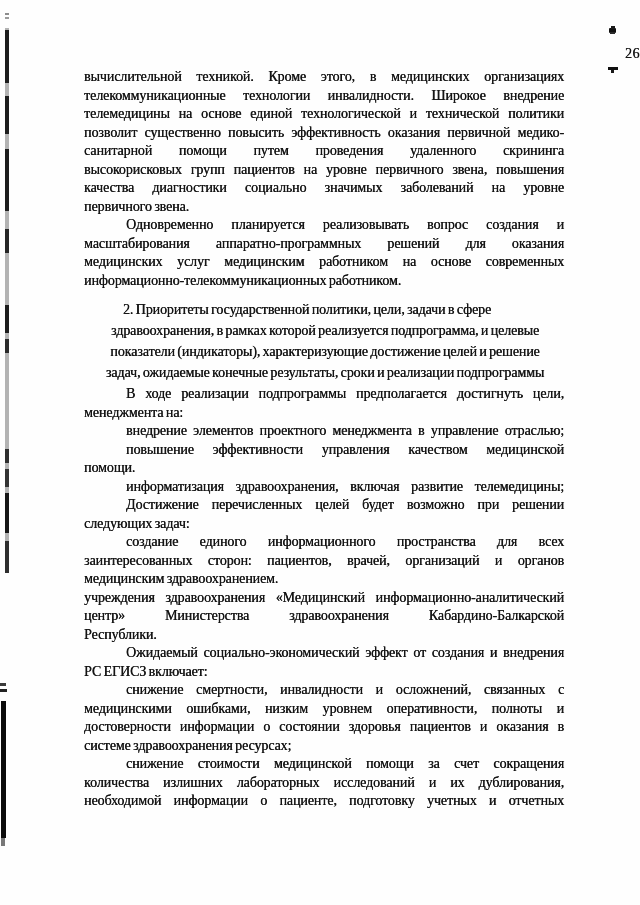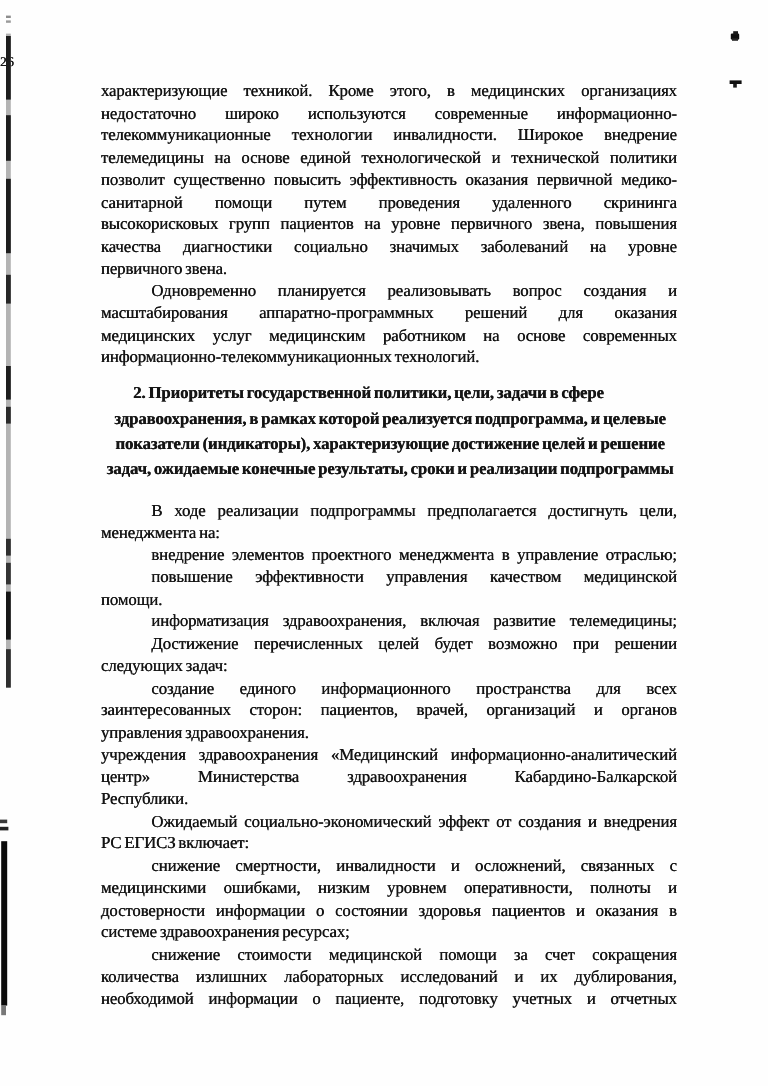--- a/index.html
+++ b/index.html
@@ -14,22 +14,22 @@
     background: #fefefe;
     overflow: hidden;
     font-family: "Liberation Serif", "DejaVu Serif", serif;
     color: #151515;
   }
   .page-number {
     position: absolute;
     top: 46px;
     left: 0;
     right: 0;
-    text-align: left;
-    font-size: 11px;
+    text-align: right;
+    font-size: 14px;
     letter-spacing: 0.5px;
     text-shadow: 0.3px 0 0 currentColor;
   }
   .doc-body {
     position: absolute;
     left: 84px;
     top: 68px;
     width: 480px;
     font-size: 14px;
     letter-spacing: -0.1px;
@@ -39,22 +39,21 @@
   .block { margin: 0; }
   .line {
     line-height: 18.5px;
     text-align: justify;
     text-align-last: justify;
     white-space: normal;
   }
   .line.indent { text-indent: 42px; }
   .line.last { text-align-last: left; }
   .kind-heading {
-    margin: 9px -16px 16px -14px; 
-    font-weight: bold;
+    margin: 9px -16px 2px -14px; 
   }
   .kind-heading .line {
     line-height: 21px;
     text-align: center;
     text-align-last: center;
     text-indent: 0;
   }
   .kind-heading .line:first-child { padding-right: 36px; }
 
   
@@ -88,35 +87,34 @@
 </style>
 </head>
 <body>
 
 <div class="page">
 
   <div class="page-number">26</div>
 
   <div class="doc-body" id="doc-body">
       <div class="block kind-para">
-        <div class="line">характеризующие техникой. Кроме этого, в медицинских организациях</div>
-        <div class="line">недостаточно широко используются современные информационно-</div>
+        <div class="line">вычислительной техникой. Кроме этого, в медицинских организациях</div>
         <div class="line">телекоммуникационные технологии инвалидности. Широкое внедрение</div>
         <div class="line">телемедицины на основе единой технологической и технической политики</div>
         <div class="line">позволит существенно повысить эффективность оказания первичной медико-</div>
         <div class="line">санитарной помощи путем проведения удаленного скрининга</div>
         <div class="line">высокорисковых групп пациентов на уровне первичного звена, повышения</div>
         <div class="line">качества диагностики социально значимых заболеваний на уровне</div>
         <div class="line last">первичного звена.</div>
       </div>
       <div class="block kind-para">
         <div class="line indent">Одновременно планируется реализовывать вопрос создания и</div>
         <div class="line">масштабирования аппаратно-программных решений для оказания</div>
         <div class="line">медицинских услуг медицинским работником на основе современных</div>
-        <div class="line last">информационно-телекоммуникационных технологий.</div>
+        <div class="line last">информационно-телекоммуникационных работником.</div>
       </div>
       <div class="block kind-heading">
         <div class="line last">2. Приоритеты государственной политики, цели, задачи в сфере</div>
         <div class="line last">здравоохранения, в рамках которой реализуется подпрограмма, и целевые</div>
         <div class="line last">показатели (индикаторы), характеризующие достижение целей и решение</div>
         <div class="line last">задач, ожидаемые конечные результаты, сроки и реализации подпрограммы</div>
       </div>
       <div class="block kind-para">
         <div class="line indent">В ходе реализации подпрограммы предполагается достигнуть цели,</div>
         <div class="line last">менеджмента на:</div>
@@ -131,21 +129,21 @@
       <div class="block kind-para">
         <div class="line indent">информатизация здравоохранения, включая развитие телемедицины;</div>
       </div>
       <div class="block kind-para">
         <div class="line indent">Достижение перечисленных целей будет возможно при решении</div>
         <div class="line last">следующих задач:</div>
       </div>
       <div class="block kind-para">
         <div class="line indent">создание единого информационного пространства для всех</div>
         <div class="line">заинтересованных сторон: пациентов, врачей, организаций и органов</div>
-        <div class="line last">управления здравоохранения.</div>
+        <div class="line last">медицинским здравоохранением.</div>
       </div>
       <div class="block kind-para">
         <div class="line">учреждения здравоохранения «Медицинский информационно-аналитический</div>
         <div class="line">центр» Министерства здравоохранения Кабардино-Балкарской</div>
         <div class="line last">Республики.</div>
       </div>
       <div class="block kind-para">
         <div class="line indent">Ожидаемый социально-экономический эффект от создания и внедрения</div>
         <div class="line last">РС ЕГИСЗ включает:</div>
       </div>

